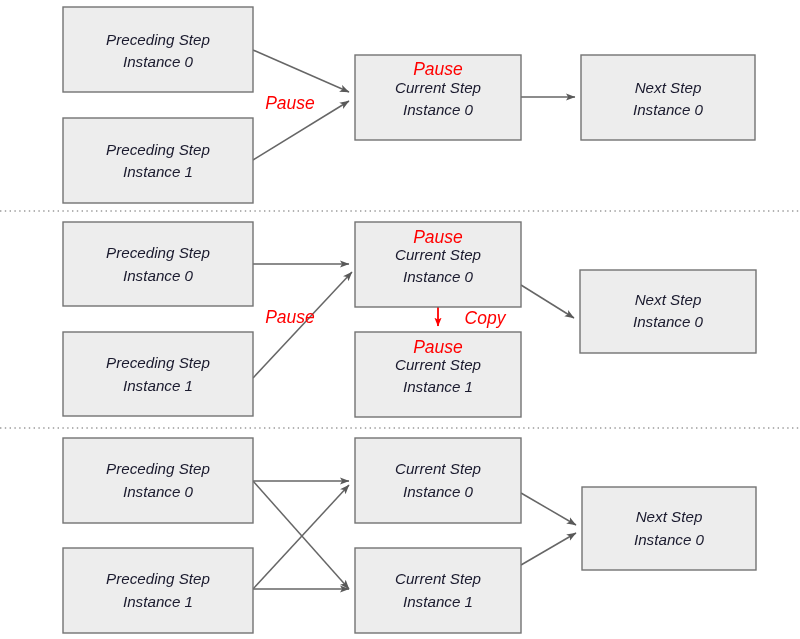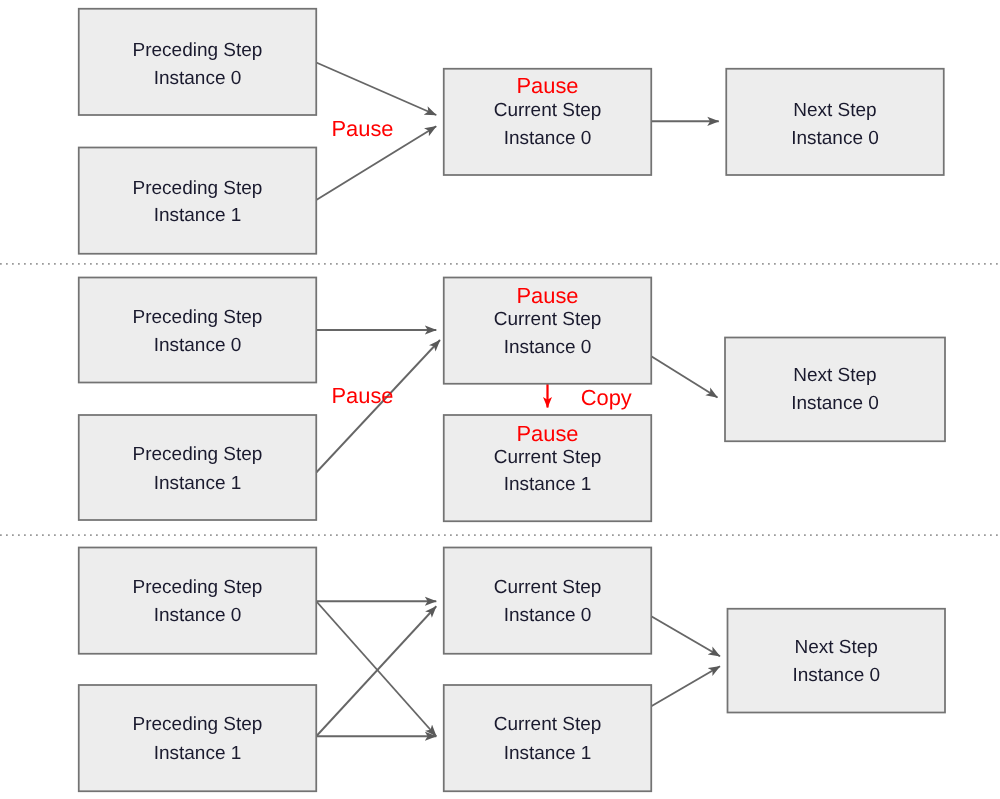--- a/index.html
+++ b/index.html
@@ -10,20 +10,21 @@
   body {
     width: 800px;
     height: 639px;
     overflow: hidden;
     font-family: "Liberation Sans", sans-serif;
   }
   #diagram-root {
     position: relative;
     width: 800px;
     height: 639px;
+    font-style: italic;
   }
   svg#diagram-svg {
     display: block;
     width: 800px;
     height: 639px;
   }
   .node-box {
     fill: #ededed;
     stroke: #737373;
     stroke-width: 1.4;

